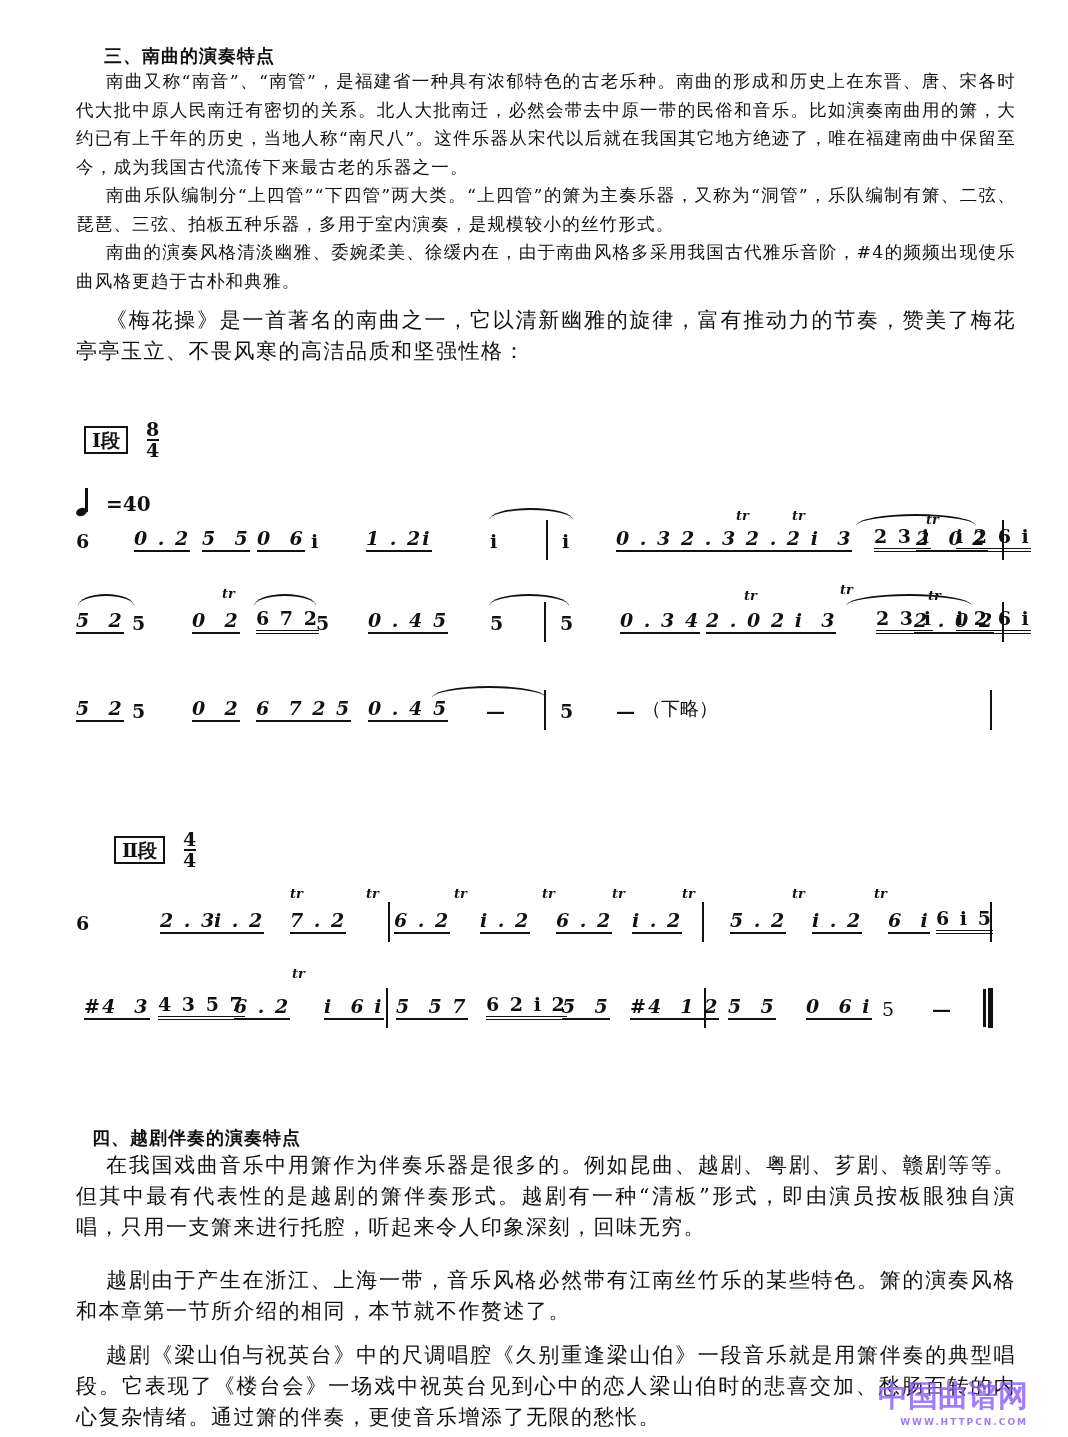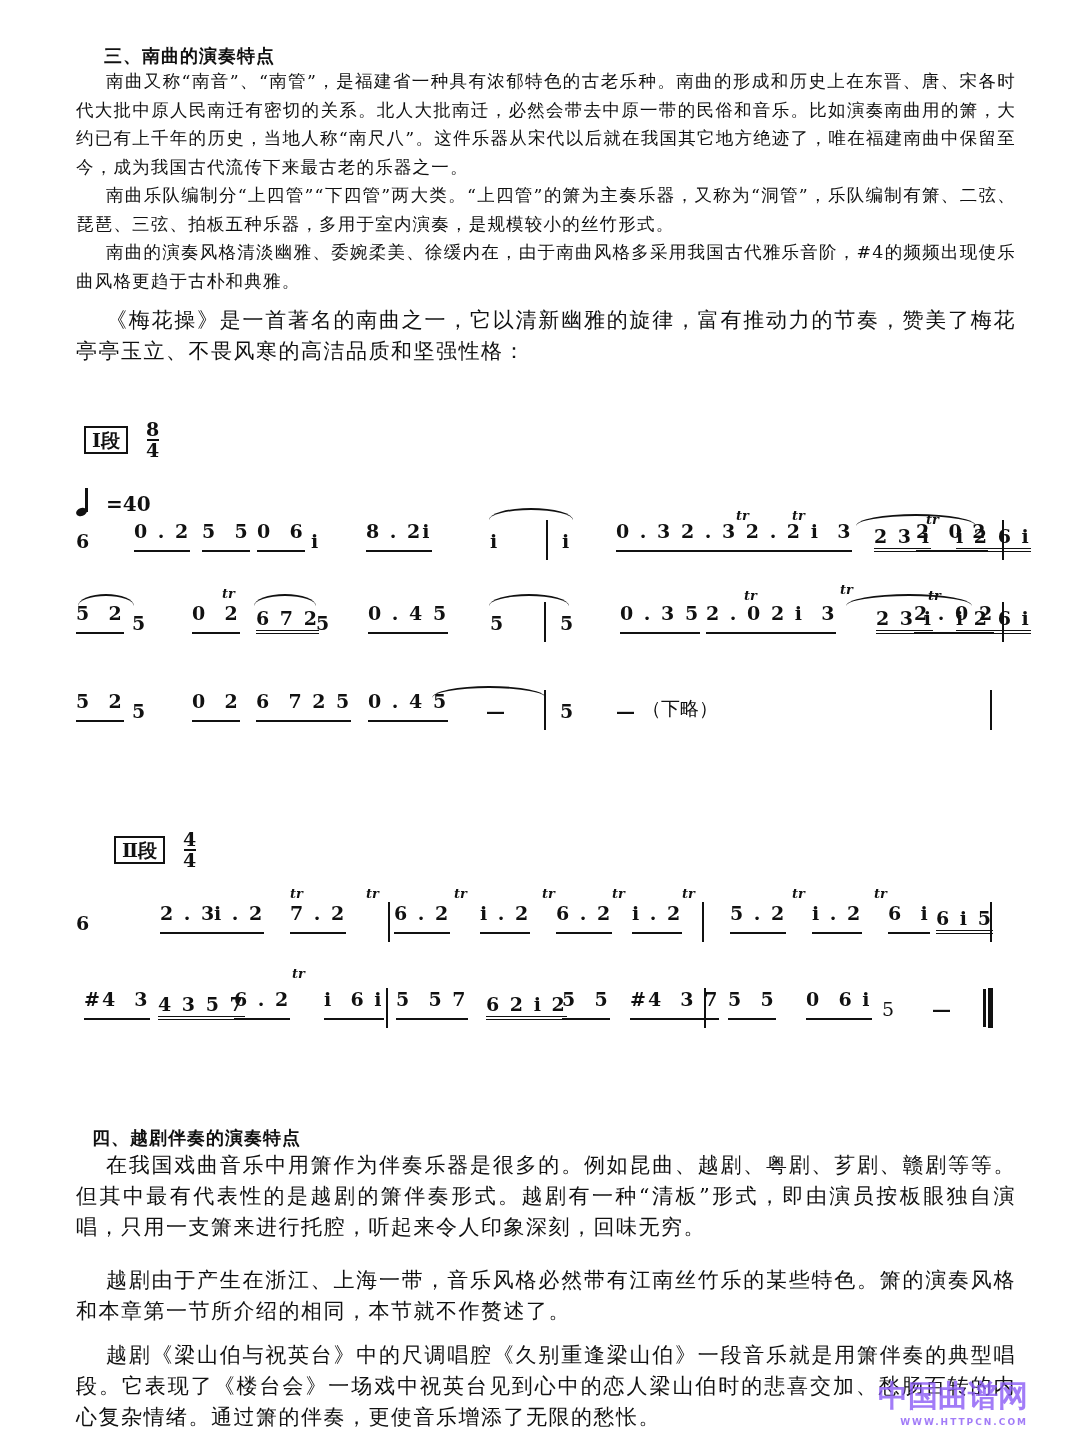--- a/index.html
+++ b/index.html
@@ -37,21 +37,21 @@
   .note-icon { display: inline-block; position: relative; width: 14px; height: 28px; }
   .note-icon .stem { position: absolute; right: 2px; top: 0; width: 3px; height: 24px; background: #111; }
   .note-icon .head { position: absolute; left: 0; bottom: 0; width: 11px; height: 8px; background: #111; border-radius: 50%; transform: rotate(-20deg); }
   .staff-line {
     position: absolute; left: 76px; width: 920px; height: 50px;
     font-family: "DejaVu Serif", serif; font-weight: bold; font-size: 19px;
   }
   .staff-line .seg {
     position: absolute; bottom: 8px; white-space: pre; letter-spacing: 2px;
   }
-  .staff-line .seg.ul { border-bottom: 2px solid #111; padding-bottom: 8px; }
+  .staff-line .seg.ul { border-bottom: 2px solid #111; padding-bottom: 1px; font-style: italic; }
   .staff-line .seg.ul2 { border-bottom: 4px double #111; padding-bottom: 1px; }
   .staff-line .bar {
     position: absolute; bottom: 0; width: 2px; height: 40px; background: #111;
   }
   .staff-line .bar.end { width: 5px; box-shadow: -6px 0 0 -1px #111; }
   .staff-line .tr {
     position: absolute; font-style: italic; font-size: 13px; font-weight: bold;
   }
   .staff-line .slur {
     position: absolute; border-top: 2px solid #111; border-radius: 50% 50% 0 0 / 100% 100% 0 0; height: 10px;
@@ -90,21 +90,21 @@
       </span>
     <span>=40</span>
   </div>
 
   <div class="staff-line" style="top:510px;">
     <span class="seg" style="left:0;">6</span>
     <span class="seg ul" style="left:58px;">0 . 2</span>
     <span class="seg ul" style="left:126px;">5  5</span>
     <span class="seg ul" style="left:181px;">0  6</span>
     <span class="seg" style="left:235px;">i</span>
-    <span class="seg ul" style="left:290px;">8 . 2i</span>
+    <span class="seg ul" style="left:290px;">1 . 2i</span>
     <span class="slur" style="left:413px; top:-2px; width:84px;"></span>
     <span class="seg" style="left:414px;">i</span>
     <span class="bar" style="left:470px;"></span>
     <span class="seg" style="left:486px;">i</span>
     <span class="tr" style="left:660px; top:-2px;">tr</span>
     <span class="tr" style="left:716px; top:-2px;">tr</span>
     <span class="slur" style="left:780px; top:4px; width:120px;"></span>
     <span class="seg ul" style="left:540px;">0 . 3 2 . 3 2 . 2 i  3</span>
     <span class="seg ul2" style="left:798px;">2 3 i</span>
     <span class="tr" style="left:850px; top:2px;">tr</span>
@@ -121,21 +121,21 @@
     <span class="seg ul" style="left:116px;">0  2</span>
     <span class="slur" style="left:178px; top:2px; width:62px;"></span>
     <span class="seg ul2" style="left:180px;">6 7 2</span>
     <span class="seg" style="left:240px;">5</span>
     <span class="seg ul" style="left:292px;">0 . 4 5</span>
     <span class="slur" style="left:413px; top:2px; width:80px;"></span>
     <span class="seg" style="left:414px;">5</span>
     <span class="bar" style="left:468px;"></span>
     <span class="seg" style="left:484px;">5</span>
     <span class="tr" style="left:668px; top:-4px;">tr</span>
-    <span class="seg ul" style="left:544px;">0 . 3 5</span>
+    <span class="seg ul" style="left:544px;">0 . 3 4</span>
     <span class="tr" style="left:764px; top:-10px;">tr</span>
     <span class="slur" style="left:770px; top:2px; width:126px;"></span>
     <span class="seg ul" style="left:630px;">2 . 0 2 i  3</span>
     <span class="seg ul2" style="left:800px;">2 3 i</span>
     <span class="tr" style="left:852px; top:-4px;">tr</span>
     <span class="seg ul" style="left:838px;">2 . 0 2</span>
     <span class="seg ul2" style="left:880px;">i 2 6 i</span>
     <span class="bar" style="left:926px;"></span>
   </div>
 
@@ -192,21 +192,21 @@
   <div class="staff-line" style="top:978px;">
     <span class="seg ul" style="left:8px;">#4  3</span>
     <span class="seg ul2" style="left:82px;">4 3 5 7</span>
     <span class="tr" style="left:216px; top:-12px;">tr</span>
     <span class="seg ul" style="left:158px;">6 . 2</span>
     <span class="seg ul" style="left:248px;">i  6 i</span>
     <span class="bar" style="left:310px;"></span>
     <span class="seg ul" style="left:320px;">5  5 7</span>
     <span class="seg ul2" style="left:410px;">6 2 i 2</span>
     <span class="seg ul" style="left:486px;">5  5</span>
-    <span class="seg ul" style="left:554px;">#4  3 7</span>
+    <span class="seg ul" style="left:554px;">#4  1 2</span>
     <span class="bar" style="left:628px;"></span>
     <span class="seg ul" style="left:652px;">5  5</span>
     <span class="seg ul" style="left:730px;">0  6 i</span>
     <span class="seg" style="left:806px; font-weight:normal;">5</span>
     <span class="seg" style="left:856px;">—</span>
     <span class="bar end" style="left:912px;"></span>
   </div>
 
   <div class="heading" style="top:1126px; left:92px;">四、越剧伴奏的演奏特点</div>
   <div class="para large" style="top:1265px;">越剧由于产生在浙江、上海一带，音乐风格必然带有江南丝竹乐的某些特色。箫的演奏风格和本章第一节所介绍的相同，本节就不作赘述了。</div>

